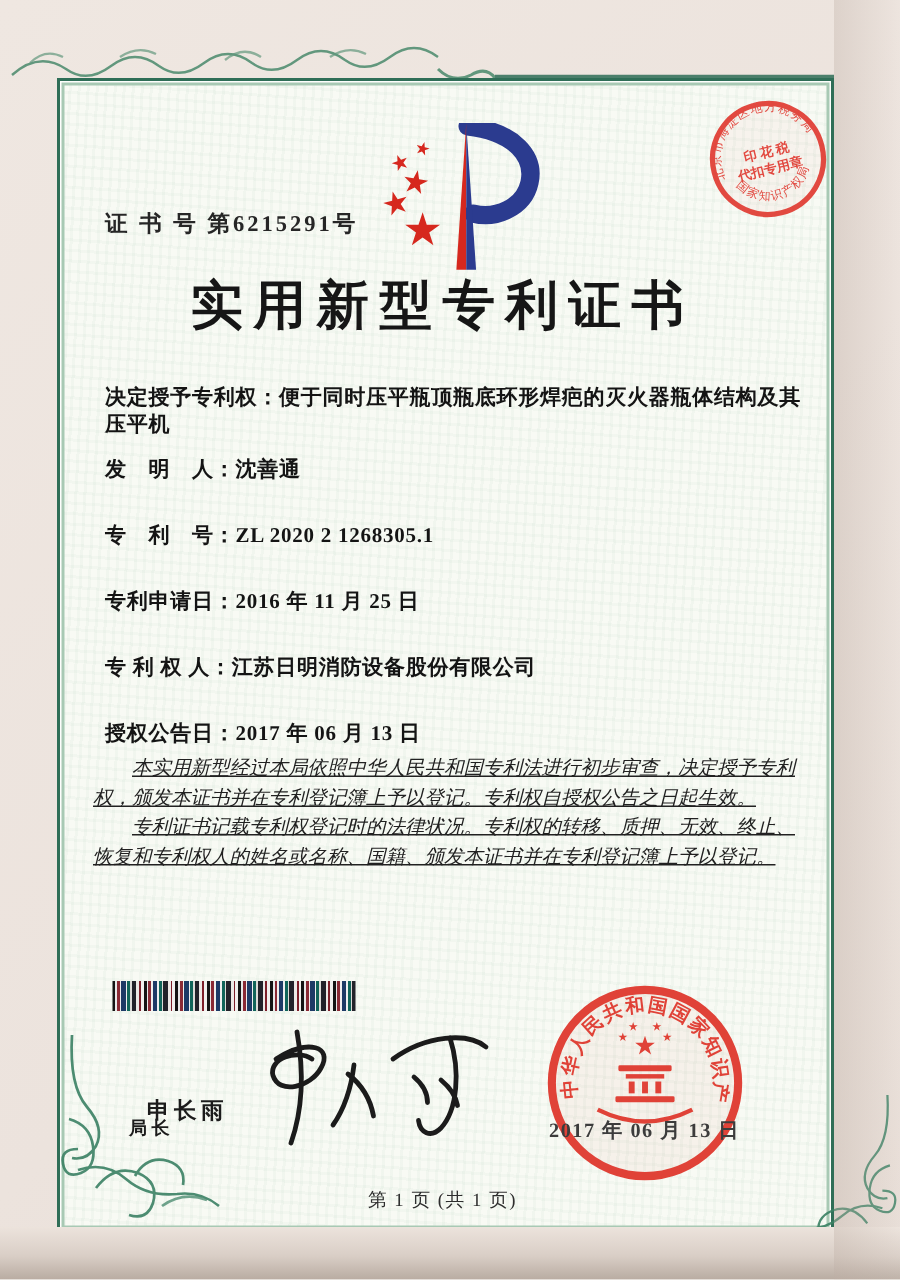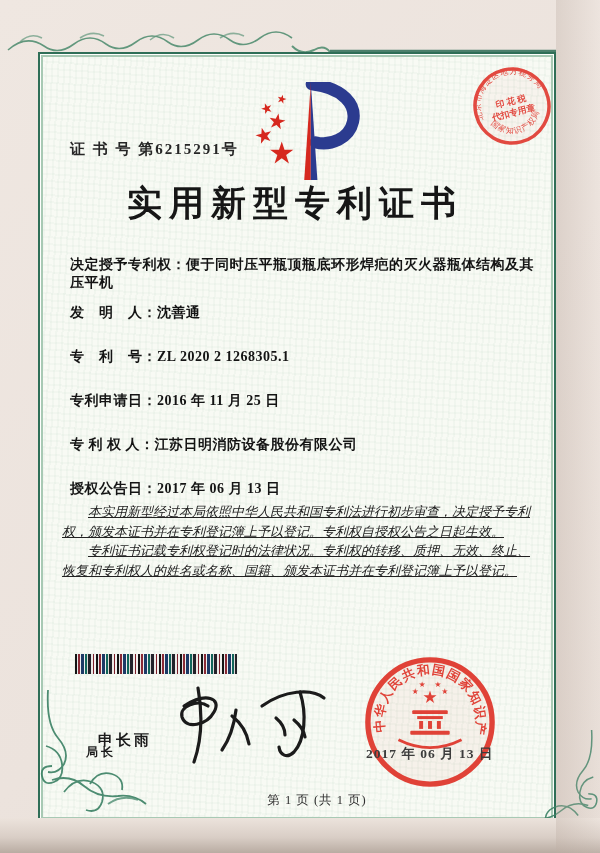--- a/index.html
+++ b/index.html
@@ -37,21 +37,21 @@
       #22222a 13px 16px,#ece9e6 16px 18px,#7d1f2a 18px 19px,#f1f0ee 19px 21px);}
   .signer-title{left:86px;top:700px;font-size:12px;font-weight:700;color:#1c1c1c;letter-spacing:3px;
     font-family:"Liberation Sans","DejaVu Sans",sans-serif;margin-top:44px;}
   .signer-name{left:86px;top:731px;font-size:15px;font-weight:700;color:#1c1c1c;letter-spacing:3px;
     font-family:"Liberation Sans","DejaVu Sans",sans-serif;margin-left:12px;}
   .sig{left:162px;top:676px;}
   .seal{left:361px;top:653px;}
   .seal-date{left:366px;top:745px;width:160px;font-size:13.5px;font-weight:700;color:#3c3c3c;
     letter-spacing:1px;}
   .stamp{left:468px;top:62px;transform:rotate(-14deg);}
-  .footer{left:38px;top:792px;width:558px;text-align:center;font-size:12.5px;color:#2e2e2e;
+  .footer{left:38px;top:792px;width:514px;text-align:center;font-size:12.5px;color:#2e2e2e;
     letter-spacing:1px;}
   .top-flourish{left:0;top:24px;}
   .fl-bl{left:38px;top:688px;}
   .fl-br{left:506px;top:718px;transform:scaleX(-1);}
   .logo{left:233px;top:82px;}
 </style>
 </head>
 <body>
 
 <div class="scan">

